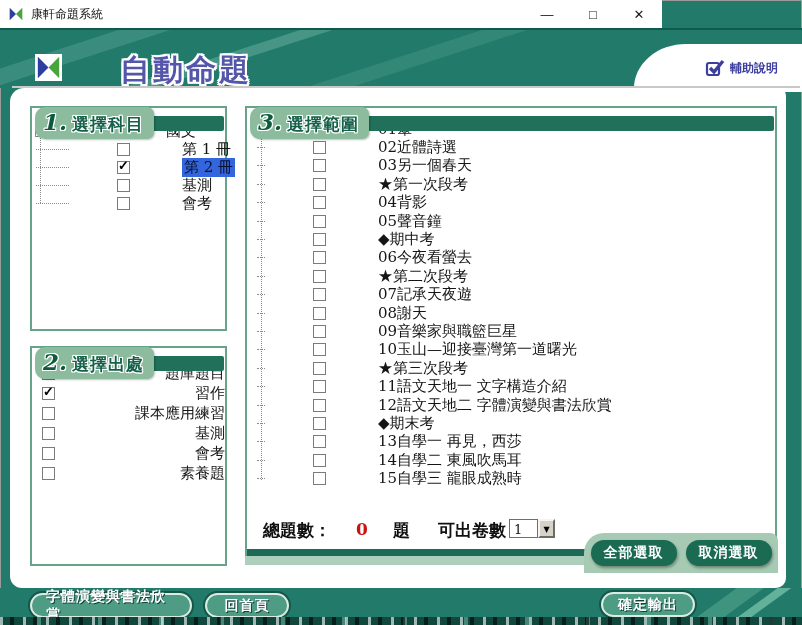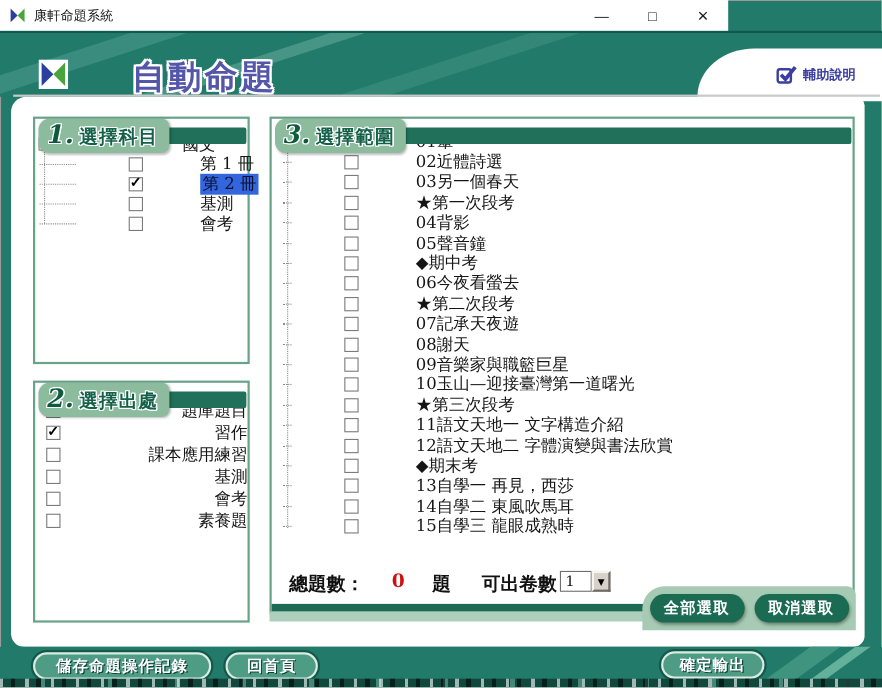--- a/index.html
+++ b/index.html
@@ -357,18 +357,18 @@
 
   <div class="paleband"></div>
   <div class="selstrip">
     <button class="gpill">全部選取</button>
     <button class="gpill">取消選取</button>
   </div>
 
   <div class="footer">
     <div class="fdeco" style="right:-28px;top:-4px;width:170px;height:16px;"></div>
     <div class="fdeco" style="right:-40px;top:16px;width:170px;height:8px;background:#63b19b;"></div>
-    <div class="fpill" style="left:30px;width:162px;">儲存命題操作記錄</div>
+    <div class="fpill" style="left:30px;width:162px;">字體演變與書法欣賞</div>
     <div class="fpill" style="left:205px;width:84px;">回首頁</div>
     <div class="fpill" style="left:601px;width:94px;top:4px;">確定輸出</div>
     <div class="marquee"></div>
   </div>
 </div>
 
 </body></html>

